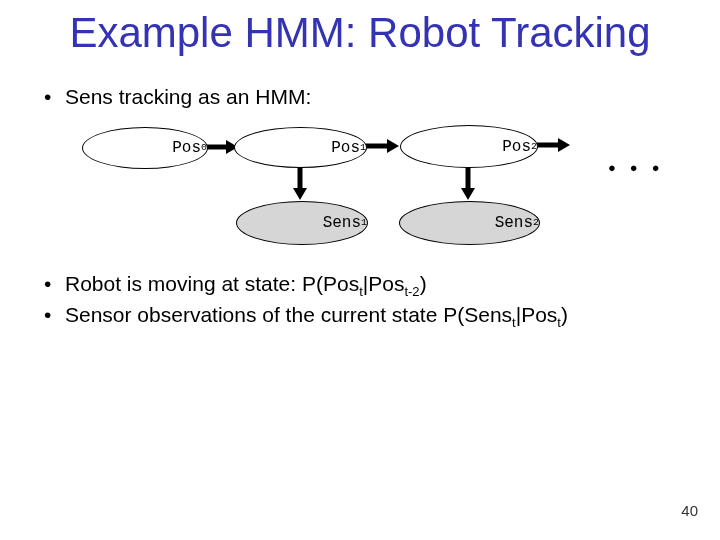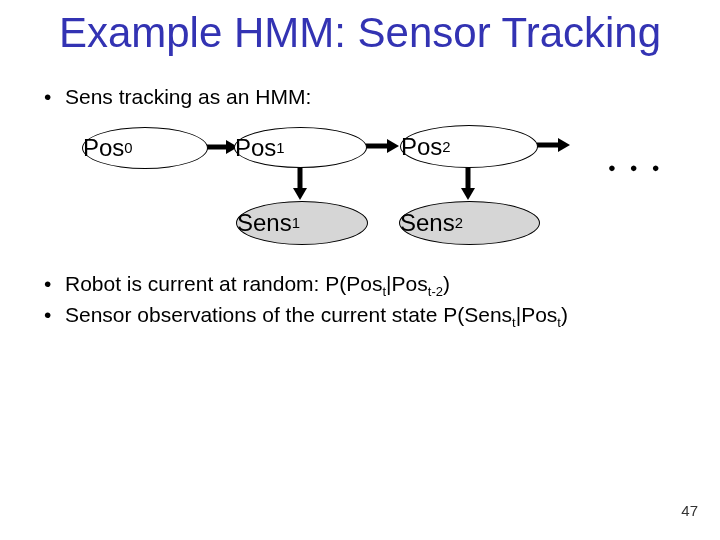--- a/index.html
+++ b/index.html
@@ -63,24 +63,25 @@
   .arrow-head {
     fill: var(--ink, #000000);
     stroke: none;
   }
   .node {
     position: absolute;
     border: 1px solid var(--ink, #000000);
     border-radius: 50%;
     display: flex;
     align-items: center;
-    justify-content: flex-start;
-    font-size: 24px;
+    justify-content: flex-end;
+    font-size: 16px;
     background: #ffffff;
     white-space: nowrap;
+    font-family: Liberation Mono, monospace;
   }
   .node.sens { background: var(--sens_fill, #D6D6D6); }
   .node.pos0  { left: 82px;  top: 127px; width: 124px; height: 40px; }
   .node.pos1  { left: 234px; top: 127px; width: 131px; height: 39px; }
   .node.pos2  { left: 400px; top: 125px; width: 136px; height: 41px; }
   .node.sens1 { left: 236px; top: 201px; width: 130px; height: 42px; }
   .node.sens2 { left: 399px; top: 201px; width: 139px; height: 42px; }
   .dots {
     position: absolute;
     left: 608px;
@@ -96,21 +97,21 @@
     top: 502px;
     font-size: 15px;
     color: #333333;
   }
 </style>
 </head>
 <body>
 
 <div class="slide">
 
-  <h1 class="title">Example HMM: Sensor Tracking</h1>
+  <h1 class="title">Example HMM: Robot Tracking</h1>
 
   <div class="bullet-row intro">
     <span class="bullet-char">•</span>
     <span class="bullet-text">Sens tracking as an HMM:</span>
   </div>
 
   <svg class="diagram-layer" width="720" height="540" viewBox="0 0 720 540">
     <g>
       <line class="arrow-line" x1="206" y1="147" x2="226" y2="147"></line>
       <polygon class="arrow-head" points="226,140 226,154 238,147"></polygon>
@@ -151,23 +152,23 @@
   </div>
   <div class="node sens sens2">
     <span>Sens</span>
       <sub>2</sub>
   </div>
 
   <span class="dots">●●●</span>
 
   <div class="bullet-row moving">
     <span class="bullet-char">•</span>
-    <span class="bullet-text"><span>Robot is current at random: P(Pos</span><sub>t</sub><span>|Pos</span><sub>t-2</sub><span>)</span></span>
+    <span class="bullet-text"><span>Robot is moving at state: P(Pos</span><sub>t</sub><span>|Pos</span><sub>t-2</sub><span>)</span></span>
   </div>
 
   <div class="bullet-row sensor">
     <span class="bullet-char">•</span>
     <span class="bullet-text"><span>Sensor observations of the current state P(Sens</span><sub>t</sub><span>|Pos</span><sub>t</sub><span>)</span></span>
   </div>
 
-  <div class="page-num">47</div>
+  <div class="page-num">40</div>
 
 </div>
 
 </body></html>

